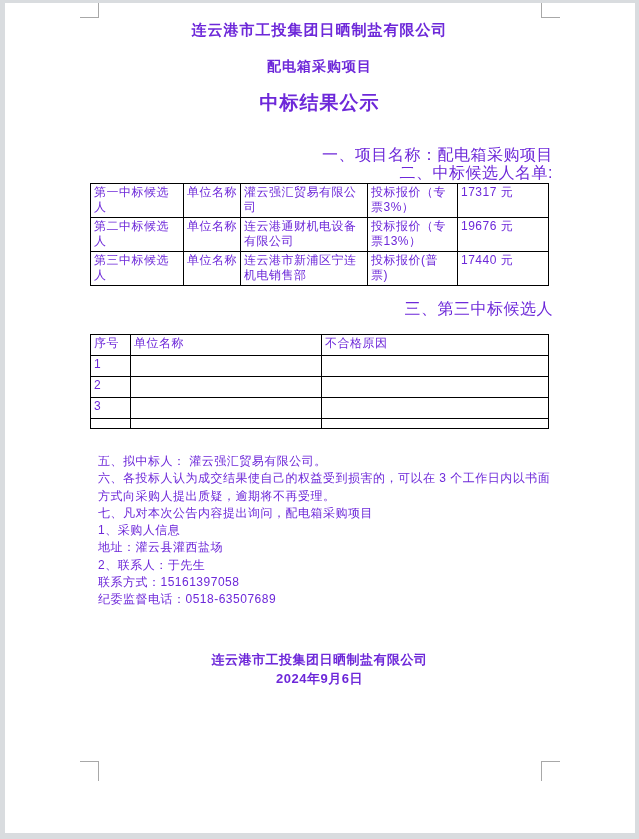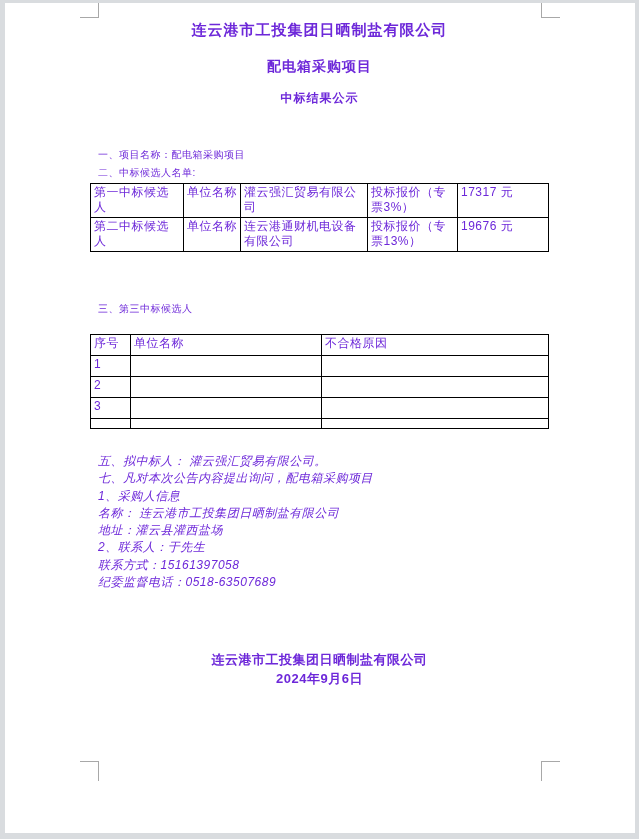--- a/index.html
+++ b/index.html
@@ -16,44 +16,44 @@
   
   .crop{position:absolute;}
   .crop.tl{left:75px;top:0;width:18px;height:14px;border-right:1px solid #a8a8a8;border-bottom:1px solid #a8a8a8;}
   .crop.tr{left:536px;top:0;width:18px;height:14px;border-left:1px solid #a8a8a8;border-bottom:1px solid #a8a8a8;}
   .crop.bl{left:75px;top:758px;width:18px;height:19px;border-right:1px solid #a8a8a8;border-top:1px solid #a8a8a8;}
   .crop.br{left:536px;top:758px;width:18px;height:19px;border-left:1px solid #a8a8a8;border-top:1px solid #a8a8a8;}
 
   .title{position:absolute;left:93px;width:443px;text-align:center;font-weight:bold;letter-spacing:1px;}
   .t1{top:18px;font-size:15px;}
   .t2{top:55px;font-size:14px;}
-  .t3{top:87px;font-size:12px;}
+  .t3{top:87px;font-size:19px;}
 
-  .sec{position:absolute;left:93px;width:455px;font-size:10px;}
+  .sec{position:absolute;left:93px;width:455px;font-size:16px;text-align:right;}
   .sec p{margin:0;line-height:18px;letter-spacing:0.5px;}
   .sec12{top:143px;}
   .sec3{top:297px;}
 
   table.tbl{
     position:absolute;border-collapse:collapse;table-layout:fixed;
     font-size:12px;
   }
   table.tbl td{
     border:1px solid #000;padding:1px 3px;vertical-align:top;
     line-height:15px;letter-spacing:0.5px;overflow:hidden;
     word-break:break-all;
   }
   .candidates{top:180px;left:85px;width:458px;}
   .candidates tr{height:34px;}
   .invalid{top:331px;left:85px;width:458px;}
   .invalid tr{height:21px;}
   .invalid tr.short{height:10px;}
 
   .bodytext{position:absolute;left:93px;top:450px;width:455px;font-size:12px;}
-  .bodytext p{margin:0;line-height:17.3px;letter-spacing:0.5px;word-break:break-all;font-style:italic;}
+  .bodytext p{margin:0;line-height:17.3px;letter-spacing:0.5px;word-break:break-all;}
 
   .footer{position:absolute;left:93px;top:648px;width:443px;text-align:center;
     font-weight:bold;font-size:13px;}
   .footer p{margin:0;line-height:18.5px;letter-spacing:0.5px;}
 </style>
 </head>
 <body>
 
 <div class="stage">
   <div class="page">
@@ -88,20 +88,27 @@
           <td>投标报价（专票3%）</td>
           <td>17317 元</td>
         </tr>
         <tr>
           <td>第二中标候选人</td>
           <td>单位名称</td>
           <td>连云港通财机电设备有限公司</td>
           <td>投标报价（专票13%）</td>
           <td>19676 元</td>
         </tr>
+        <tr>
+          <td>第三中标候选人</td>
+          <td>单位名称</td>
+          <td>连云港市新浦区宁连机电销售部</td>
+          <td>投标报价(普票)</td>
+          <td>17440 元</td>
+        </tr>
       </tbody>
     </table>
 
     <div class="sec sec3">
       <p>三、第三中标候选人</p>
     </div>
 
     <table class="tbl invalid">
       <colgroup>
         <col style="width:40px">
@@ -132,23 +139,23 @@
         <tr class="short">
           <td></td>
           <td></td>
           <td></td>
         </tr>
       </tbody>
     </table>
 
     <div class="bodytext">
       <p>五、拟中标人： 灌云强汇贸易有限公司。</p>
+      <p>六、各投标人认为成交结果使自己的权益受到损害的，可以在 3 个工作日内以书面方式向采购人提出质疑，逾期将不再受理。</p>
       <p>七、凡对本次公告内容提出询问，配电箱采购项目</p>
       <p>1、采购人信息</p>
-      <p>名称： 连云港市工投集团日晒制盐有限公司</p>
       <p>地址：灌云县灌西盐场</p>
       <p>2、联系人：于先生</p>
       <p>联系方式：15161397058</p>
       <p>纪委监督电话：0518-63507689</p>
     </div>
 
     <div class="footer">
       <p>连云港市工投集团日晒制盐有限公司</p>
       <p>2024年9月6日</p>
     </div>

